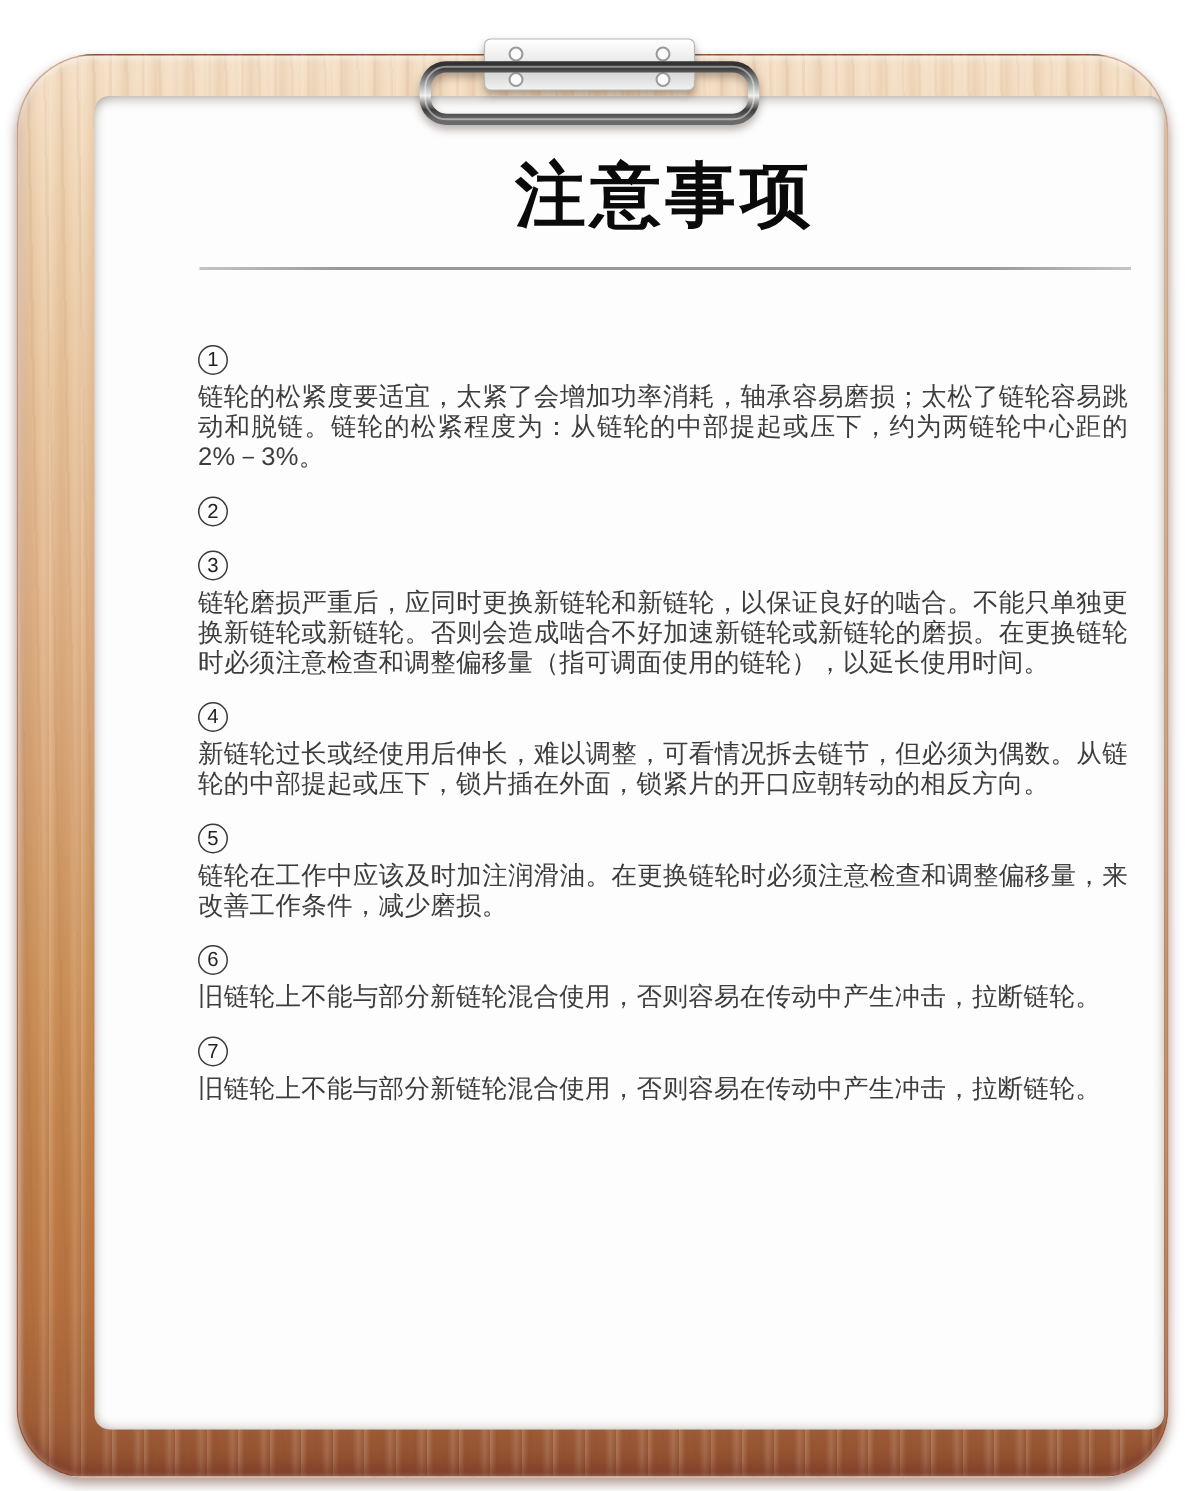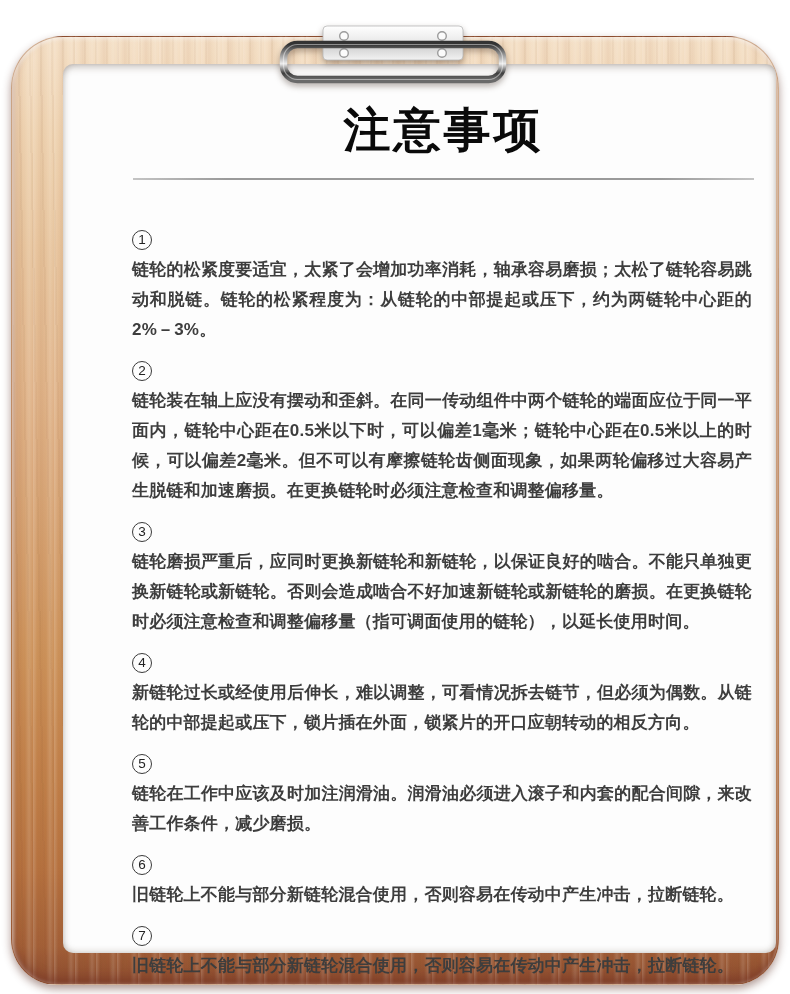--- a/index.html
+++ b/index.html
@@ -55,56 +55,55 @@
   }
   .sections{padding:50px 24px 0 21px;}
   .section{margin-bottom:16px;}
   .circle-num{
     display:inline-flex;align-items:center;justify-content:center;
     width:20px;height:20px;border:1.6px solid #3a3a3a;border-radius:50%;
     font-size:13.5px;color:#222;line-height:1;box-sizing:border-box;
     font-weight:500;
   }
   .section-text{
-    margin:5px 0 0 0;font-size:17px;line-height:30px;color:#3d3d3d;
-    text-align:justify;letter-spacing:0.2px;font-weight:bold;
+    margin:5px 0 0 0;font-size:17px;line-height:20px;color:#3d3d3d;
+    text-align:justify;letter-spacing:0.2px;
   }
 </style>
 </head>
 <body>
 
 <div class="board">
   <div class="paper">
     <h1 class="page-title">注意事项</h1>
     <div class="divider"></div>
     <div class="sections">
 
       <div class="section">
         <span class="circle-num">1</span>
         <p class="section-text">链轮的松紧度要适宜，太紧了会增加功率消耗，轴承容易磨损；太松了链轮容易跳动和脱链。链轮的松紧程度为：从链轮的中部提起或压下，约为两链轮中心距的2%－3%。</p>
       </div>
 
       <div class="section">
         <span class="circle-num">2</span>
-        <p class="section-text">链轮装在轴上应没有摆动和歪斜。在同一传动组件中两个链轮的端面应位于同一平面内，链轮中心距在0.5米以下时，可以偏差1毫米；链轮中心距在0.5米以上的时候，可以偏差2毫米。但不可以有摩擦链轮齿侧面现象，如果两轮偏移过大容易产生脱链和加速磨损。在更换链轮时必须注意检查和调整偏移量。</p>
       </div>
 
       <div class="section">
         <span class="circle-num">3</span>
         <p class="section-text">链轮磨损严重后，应同时更换新链轮和新链轮，以保证良好的啮合。不能只单独更换新链轮或新链轮。否则会造成啮合不好加速新链轮或新链轮的磨损。在更换链轮时必须注意检查和调整偏移量（指可调面使用的链轮），以延长使用时间。</p>
       </div>
 
       <div class="section">
         <span class="circle-num">4</span>
         <p class="section-text">新链轮过长或经使用后伸长，难以调整，可看情况拆去链节，但必须为偶数。从链轮的中部提起或压下，锁片插在外面，锁紧片的开口应朝转动的相反方向。</p>
       </div>
 
       <div class="section">
         <span class="circle-num">5</span>
-        <p class="section-text">链轮在工作中应该及时加注润滑油。润滑油必须进入滚子和内套的配合间隙，来改善工作条件，减少磨损。</p>
+        <p class="section-text">链轮在工作中应该及时加注润滑油。在更换链轮时必须注意检查和调整偏移量，来改善工作条件，减少磨损。</p>
       </div>
 
       <div class="section">
         <span class="circle-num">6</span>
         <p class="section-text">旧链轮上不能与部分新链轮混合使用，否则容易在传动中产生冲击，拉断链轮。</p>
       </div>
 
       <div class="section">
         <span class="circle-num">7</span>
         <p class="section-text">旧链轮上不能与部分新链轮混合使用，否则容易在传动中产生冲击，拉断链轮。</p>

